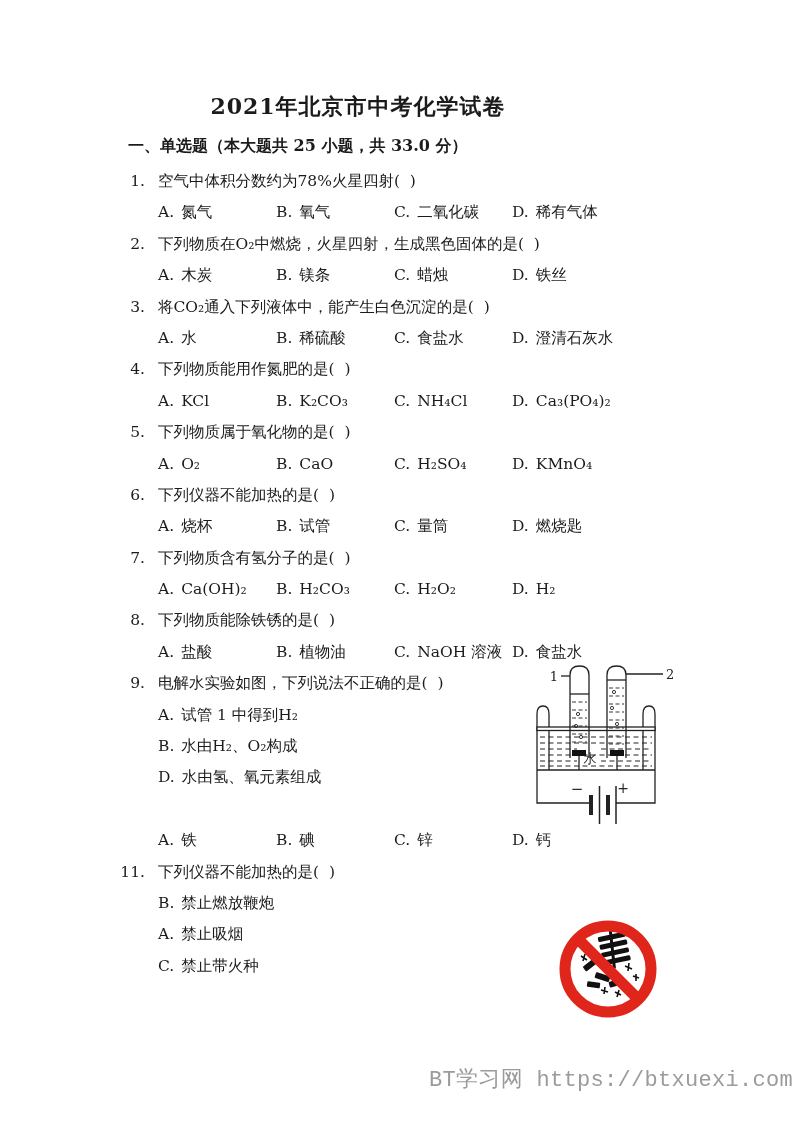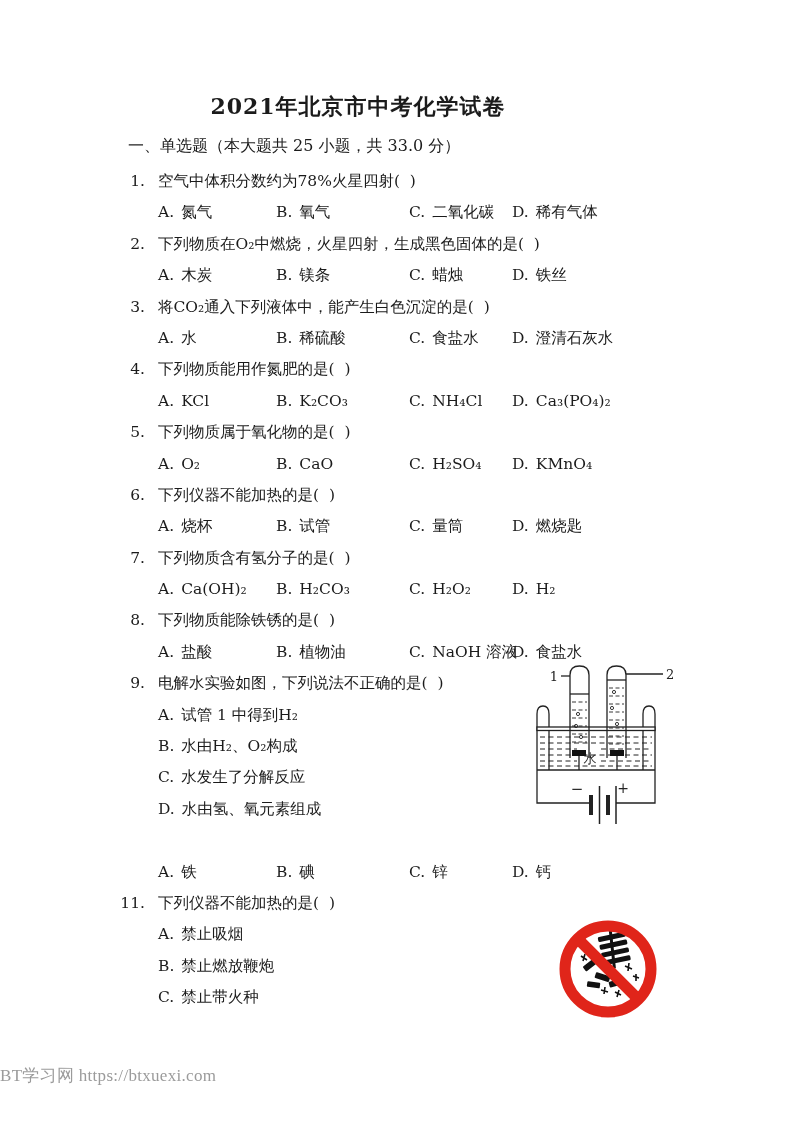--- a/index.html
+++ b/index.html
@@ -5,36 +5,36 @@
   html,body{margin:0;padding:0;background:#ffffff;}
   .page{
     position:relative;width:793px;height:1122px;background:#ffffff;overflow:hidden;
     font-family:"DejaVu Serif","Liberation Serif",serif;color:#1b1b1b;
   }
   .title{
     position:absolute;top:92px;left:0;width:716px;text-align:center;
     font-size:22px;font-weight:bold;letter-spacing:1px;white-space:pre;
   }
   .section-heading{
-    position:absolute;top:136px;left:128px;font-size:16px;font-weight:normal;white-space:pre;
+    position:absolute;top:136px;left:128px;font-size:16px;font-weight:bold;white-space:pre;
   }
   #questions-list{position:absolute;top:166px;left:100px;width:593px;font-size:15.5px;}
   .line{position:relative;height:31.4px;line-height:31.4px;white-space:pre;}
   .q-num{position:absolute;left:0;top:0;width:45px;text-align:right;}
   .q-stem{position:absolute;left:58px;top:0;}
   .option{position:absolute;top:0;}
-  .opt-0{left:58px}.opt-1{left:176px}.opt-2{left:309px}.opt-3{left:412px}
+  .opt-0{left:58px}.opt-1{left:176px}.opt-2{left:294px}.opt-3{left:412px}
   .opt-label{margin-right:7px;}
   .line.stacked{padding-left:58px;}
   .spacer{height:31.4px;}
   .diagram-svg{position:absolute;left:527px;top:658px;width:168px;height:170px;}
   .icon-svg{position:absolute;left:557px;top:918px;width:102px;height:102px;}
   .footer{
-    position:absolute;top:1064px;left:0;width:793px;text-align:left;
-    font-family:Liberation Serif, serif;font-size:17px;color:#9b9b9b;
+    position:absolute;top:1064px;left:0;width:793px;text-align:right;
+    font-family:Liberation Mono, monospace;font-size:22px;color:#9b9b9b;
     letter-spacing:0.3px;
   }
   svg text{font-family:"DejaVu Serif","Liberation Serif",serif;}
 </style>
 </head>
 <body>
 
 <div class="page">
 
   <div class="title">2021年北京市中考化学试卷</div>
@@ -71,31 +71,30 @@
         <div class="line"><span class="option opt-0"><span class="opt-label">A.</span><span class="opt-text">Ca(OH)₂</span></span><span class="option opt-1"><span class="opt-label">B.</span><span class="opt-text">H₂CO₃</span></span><span class="option opt-2"><span class="opt-label">C.</span><span class="opt-text">H₂O₂</span></span><span class="option opt-3"><span class="opt-label">D.</span><span class="opt-text">H₂</span></span></div>
       </div>
       <div class="question">
         <div class="line"><span class="q-num">8.</span><span class="q-stem">下列物质能除铁锈的是(  )</span></div>
         <div class="line"><span class="option opt-0"><span class="opt-label">A.</span><span class="opt-text">盐酸</span></span><span class="option opt-1"><span class="opt-label">B.</span><span class="opt-text">植物油</span></span><span class="option opt-2"><span class="opt-label">C.</span><span class="opt-text">NaOH 溶液</span></span><span class="option opt-3"><span class="opt-label">D.</span><span class="opt-text">食盐水</span></span></div>
       </div>
       <div class="question">
         <div class="line"><span class="q-num">9.</span><span class="q-stem">电解水实验如图，下列说法不正确的是(  )</span></div>
         <div class="line stacked"><span class="opt-label">A.</span><span class="opt-text">试管 1 中得到H₂</span></div>
         <div class="line stacked"><span class="opt-label">B.</span><span class="opt-text">水由H₂、O₂构成</span></div>
-        <div class="line stacked"><span class="opt-label">C.</span><span class="opt-text">水发生了分解反应</span></div>
         <div class="line stacked"><span class="opt-label">D.</span><span class="opt-text">水由氢、氧元素组成</span></div>
         <div class="spacer"></div>
       </div>
       <div class="question">
         <div class="line"><span class="option opt-0"><span class="opt-label">A.</span><span class="opt-text">铁</span></span><span class="option opt-1"><span class="opt-label">B.</span><span class="opt-text">碘</span></span><span class="option opt-2"><span class="opt-label">C.</span><span class="opt-text">锌</span></span><span class="option opt-3"><span class="opt-label">D.</span><span class="opt-text">钙</span></span></div>
       </div>
       <div class="question">
         <div class="line"><span class="q-num">11.</span><span class="q-stem">下列仪器不能加热的是(  )</span></div>
+        <div class="line stacked"><span class="opt-label">B.</span><span class="opt-text">禁止燃放鞭炮</span></div>
         <div class="line stacked"><span class="opt-label">A.</span><span class="opt-text">禁止吸烟</span></div>
-        <div class="line stacked"><span class="opt-label">B.</span><span class="opt-text">禁止燃放鞭炮</span></div>
         <div class="line stacked"><span class="opt-label">C.</span><span class="opt-text">禁止带火种</span></div>
       </div>
     </div>
 
   <svg class="diagram-svg" viewBox="0 0 168 170">
     <g stroke="#222" fill="none" stroke-width="1.3">
 
       <path d="M 22,70 V 56 Q 22,48 16,48 Q 10,48 10,56 V 145 H 62.5"></path>
 
       <path d="M 116,70 V 56 Q 116,48 122,48 Q 128,48 128,56 V 145 H 89"></path>

